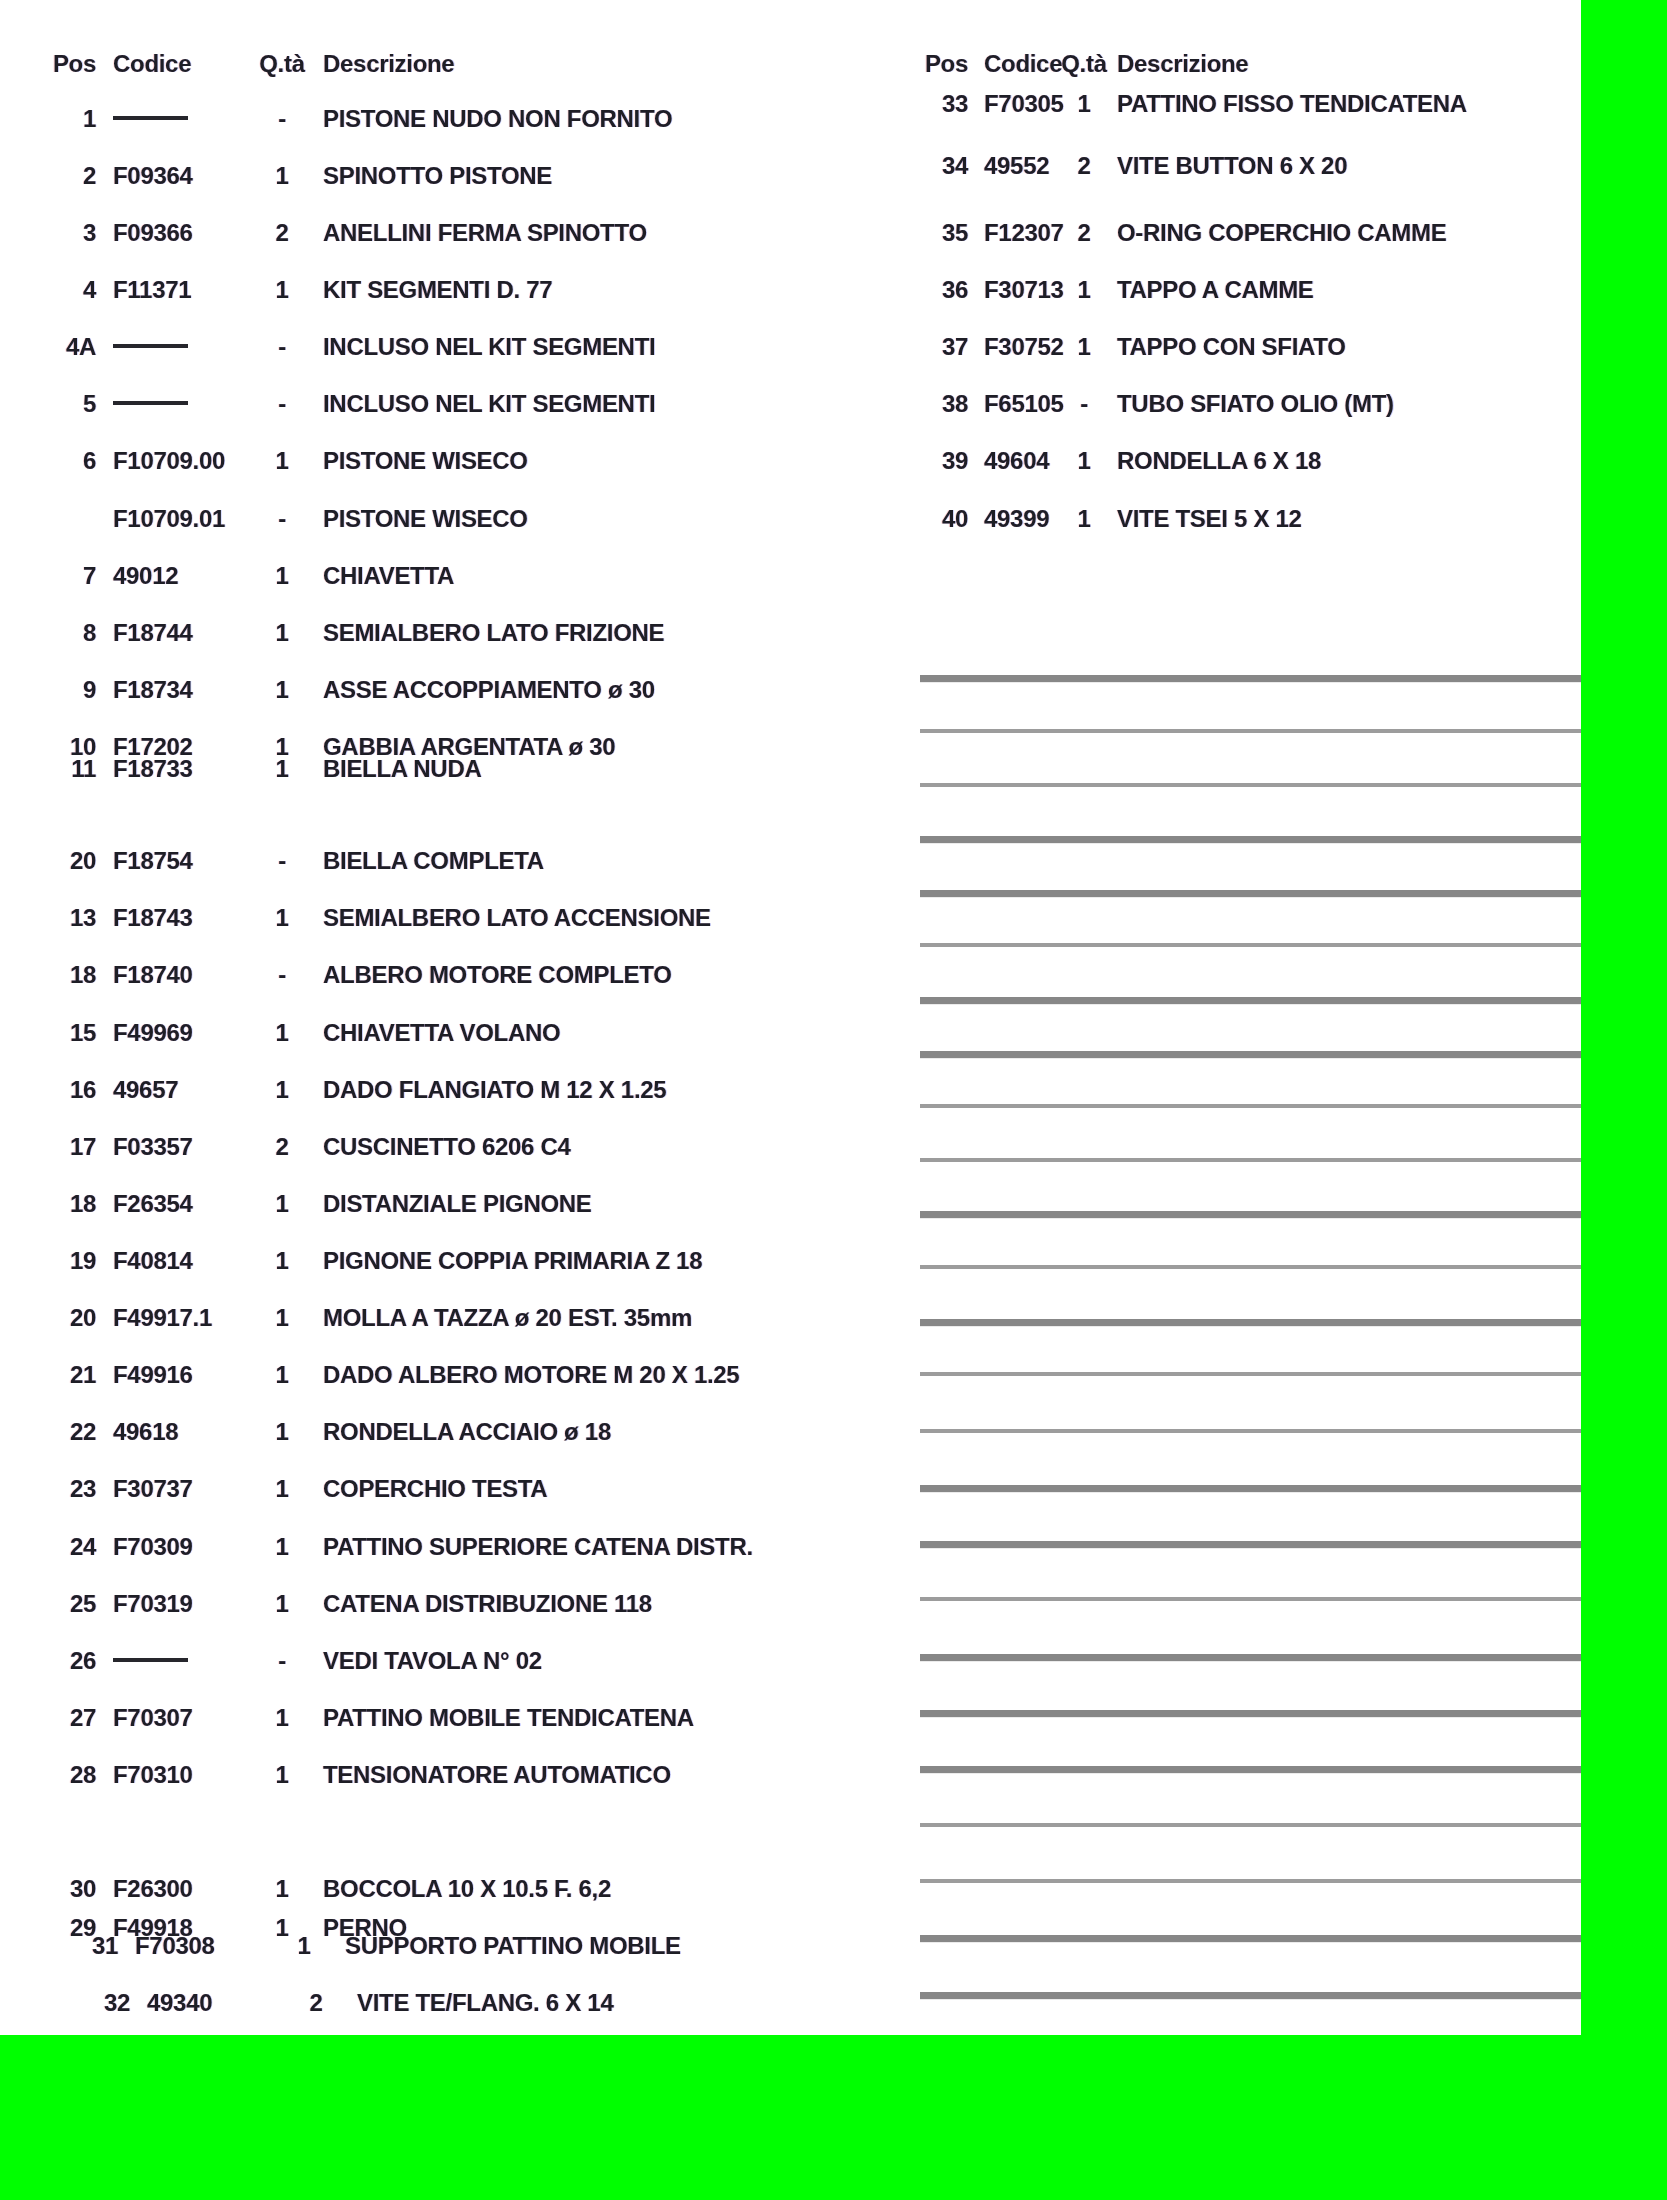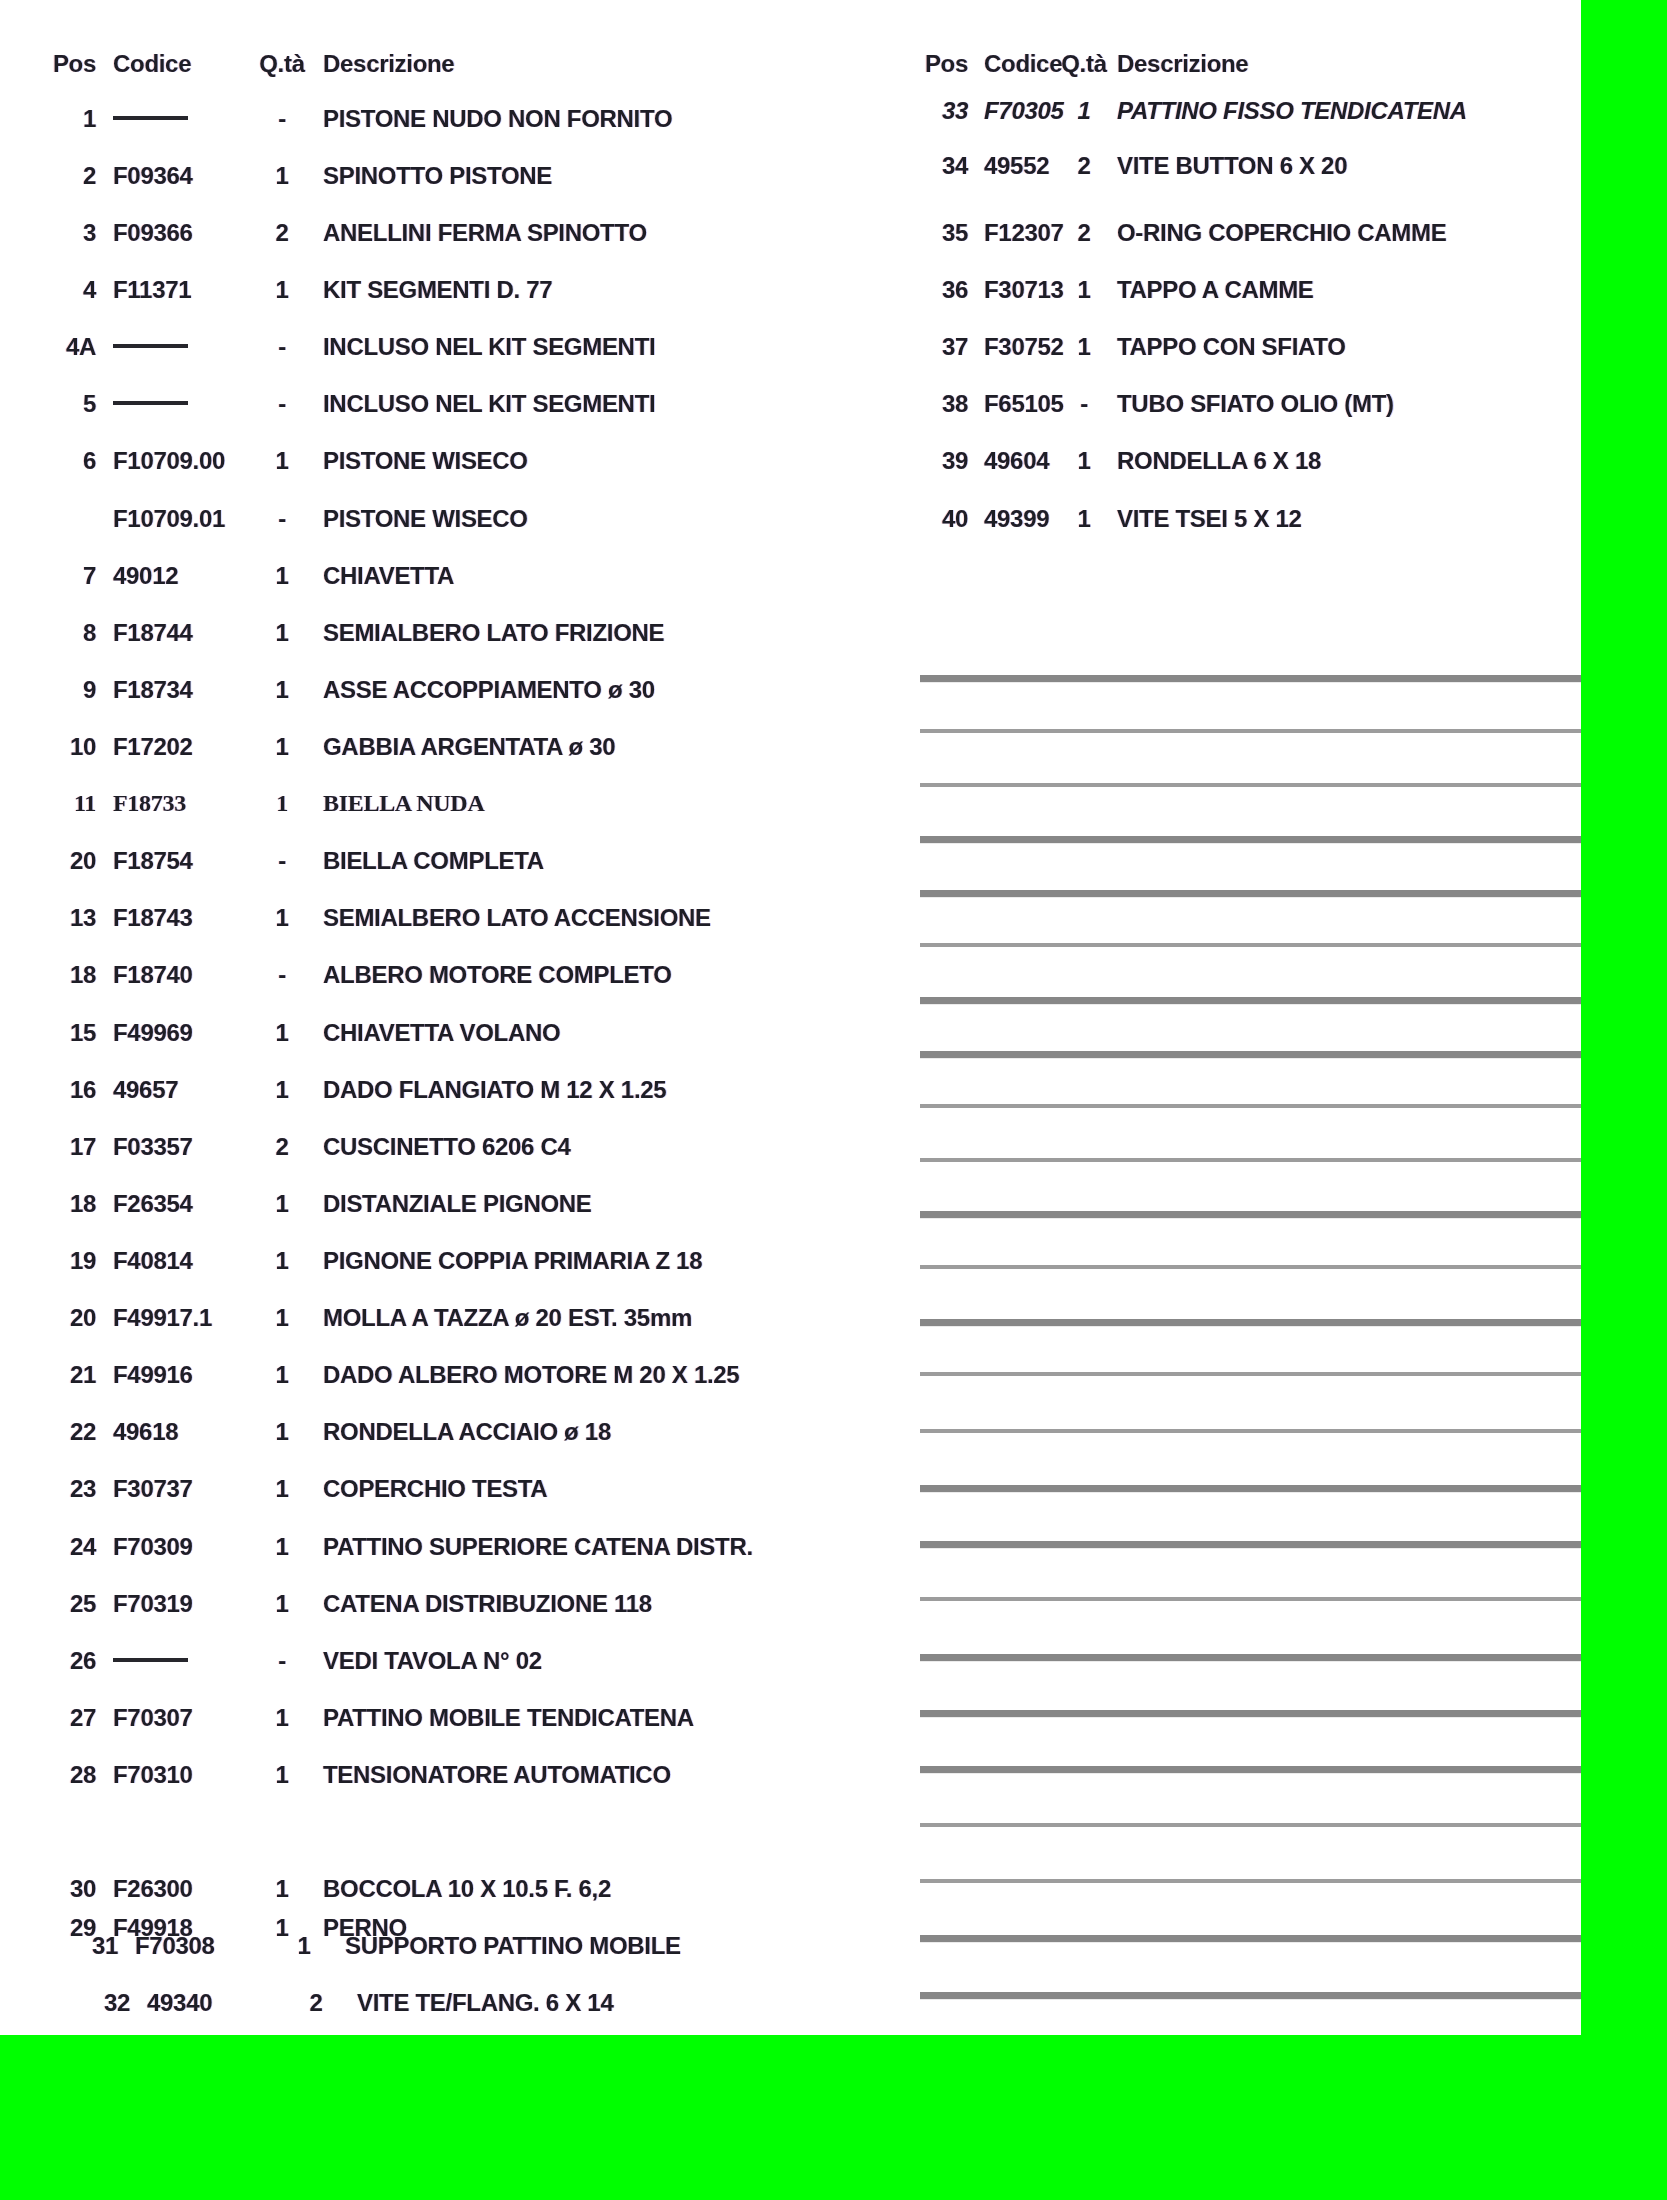--- a/index.html
+++ b/index.html
@@ -120,21 +120,21 @@
         <span class="c l-code">F18734</span>
         <span class="c l-qty">1</span>
         <span class="c l-desc">ASSE ACCOPPIAMENTO ø 30</span>
       </div>
       <div class="row" style="top: 733px;">
         <span class="c l-pos">10</span>
         <span class="c l-code">F17202</span>
         <span class="c l-qty">1</span>
         <span class="c l-desc">GABBIA ARGENTATA ø 30</span>
       </div>
-      <div class="row" style="top: 790px; font-family: Liberation Serif, serif;">
+      <div class="row" style="top: 755px;">
         <span class="c l-pos">11</span>
         <span class="c l-code">F18733</span>
         <span class="c l-qty">1</span>
         <span class="c l-desc">BIELLA NUDA</span>
       </div>
       <div class="row" style="top: 847px;">
         <span class="c l-pos">20</span>
         <span class="c l-code">F18754</span>
         <span class="c l-qty">-</span>
         <span class="c l-desc">BIELLA COMPLETA</span>
@@ -254,21 +254,21 @@
         <span class="c l-desc">SUPPORTO PATTINO MOBILE</span>
       </div>
       <div class="row" style="top: 1989px; margin-left: 34px;">
         <span class="c l-pos">32</span>
         <span class="c l-code">49340</span>
         <span class="c l-qty">2</span>
         <span class="c l-desc">VITE TE/FLANG. 6 X 14</span>
       </div>
     </div>
   <div id="right-rows">
-      <div class="row" style="top: 97px; font-style: italic;">
+      <div class="row" style="top: 90px;">
         <span class="c r-pos">33</span>
         <span class="c r-code">F70305</span>
         <span class="c r-qty">1</span>
         <span class="c r-desc">PATTINO FISSO TENDICATENA</span>
       </div>
       <div class="row" style="top: 152px;">
         <span class="c r-pos">34</span>
         <span class="c r-code">49552</span>
         <span class="c r-qty">2</span>
         <span class="c r-desc">VITE BUTTON 6 X 20</span>

